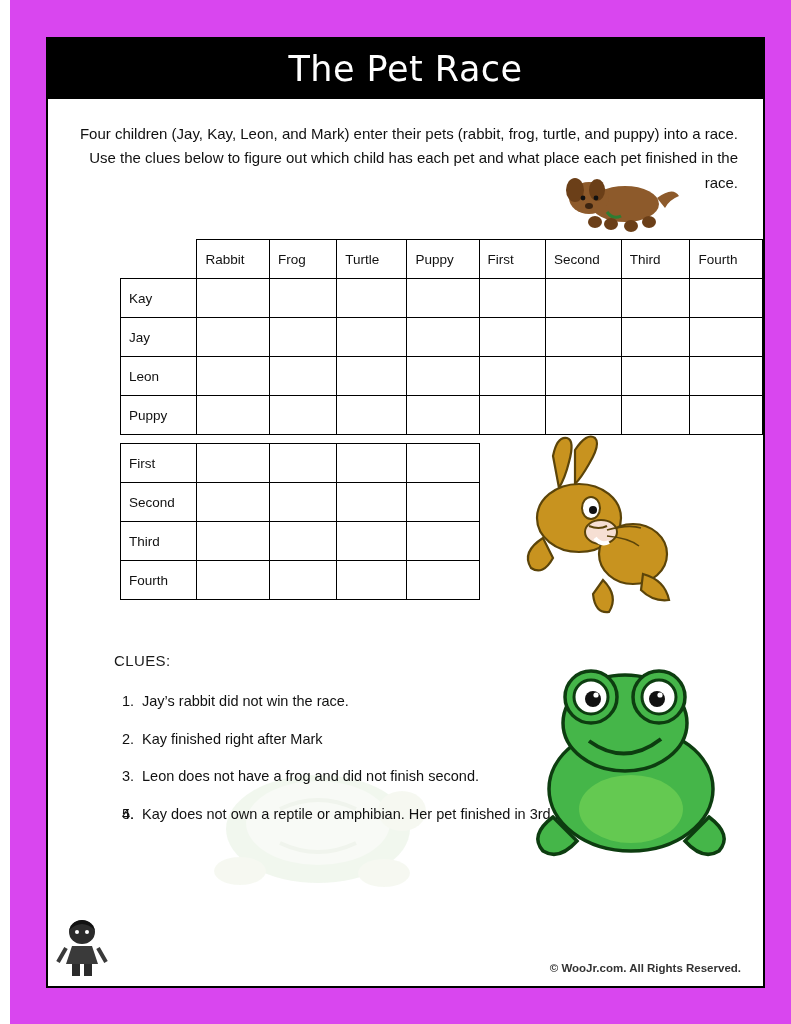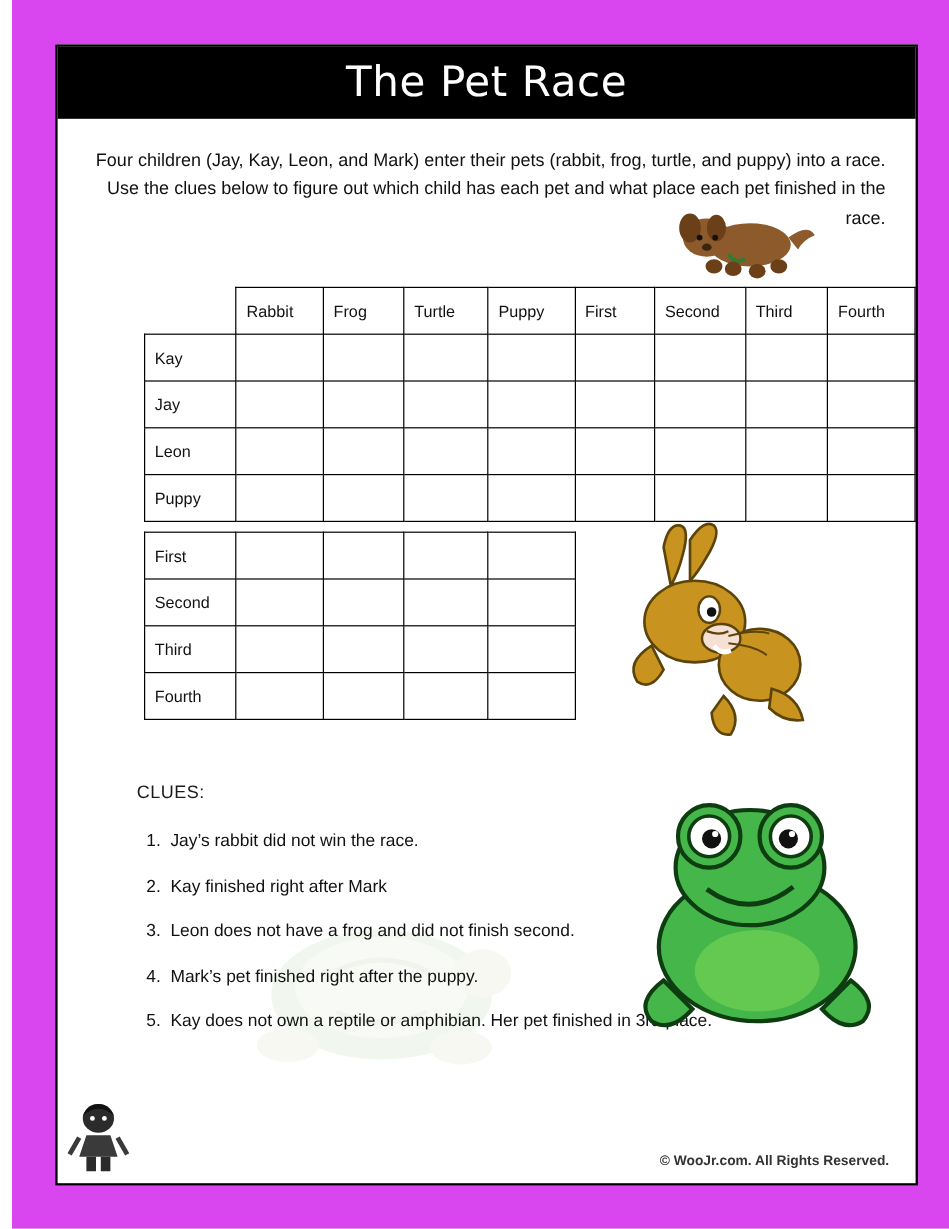--- a/index.html
+++ b/index.html
@@ -325,21 +325,20 @@
       <li>
         <span class="num">2.</span>
         <span>Kay finished right after Mark</span>
       </li>
       <li>
         <span class="num">3.</span>
         <span>Leon does not have a frog and did not finish second.</span>
       </li>
       <li>
         <span class="num">4.</span>
-        <span>Mark’s pet finished right after the puppy.</span>
       </li>
       <li>
         <span class="num">5.</span>
         <span>Kay does not own a reptile or amphibian.  Her pet finished in 3rd place.</span>
       </li>
     </ul>
 
     <div class="art art-frog">
       <svg viewBox="0 0 230 230" width="230" height="230" aria-hidden="true">
         <g stroke="#0d3d10" stroke-width="3.5" fill="#45b649">

